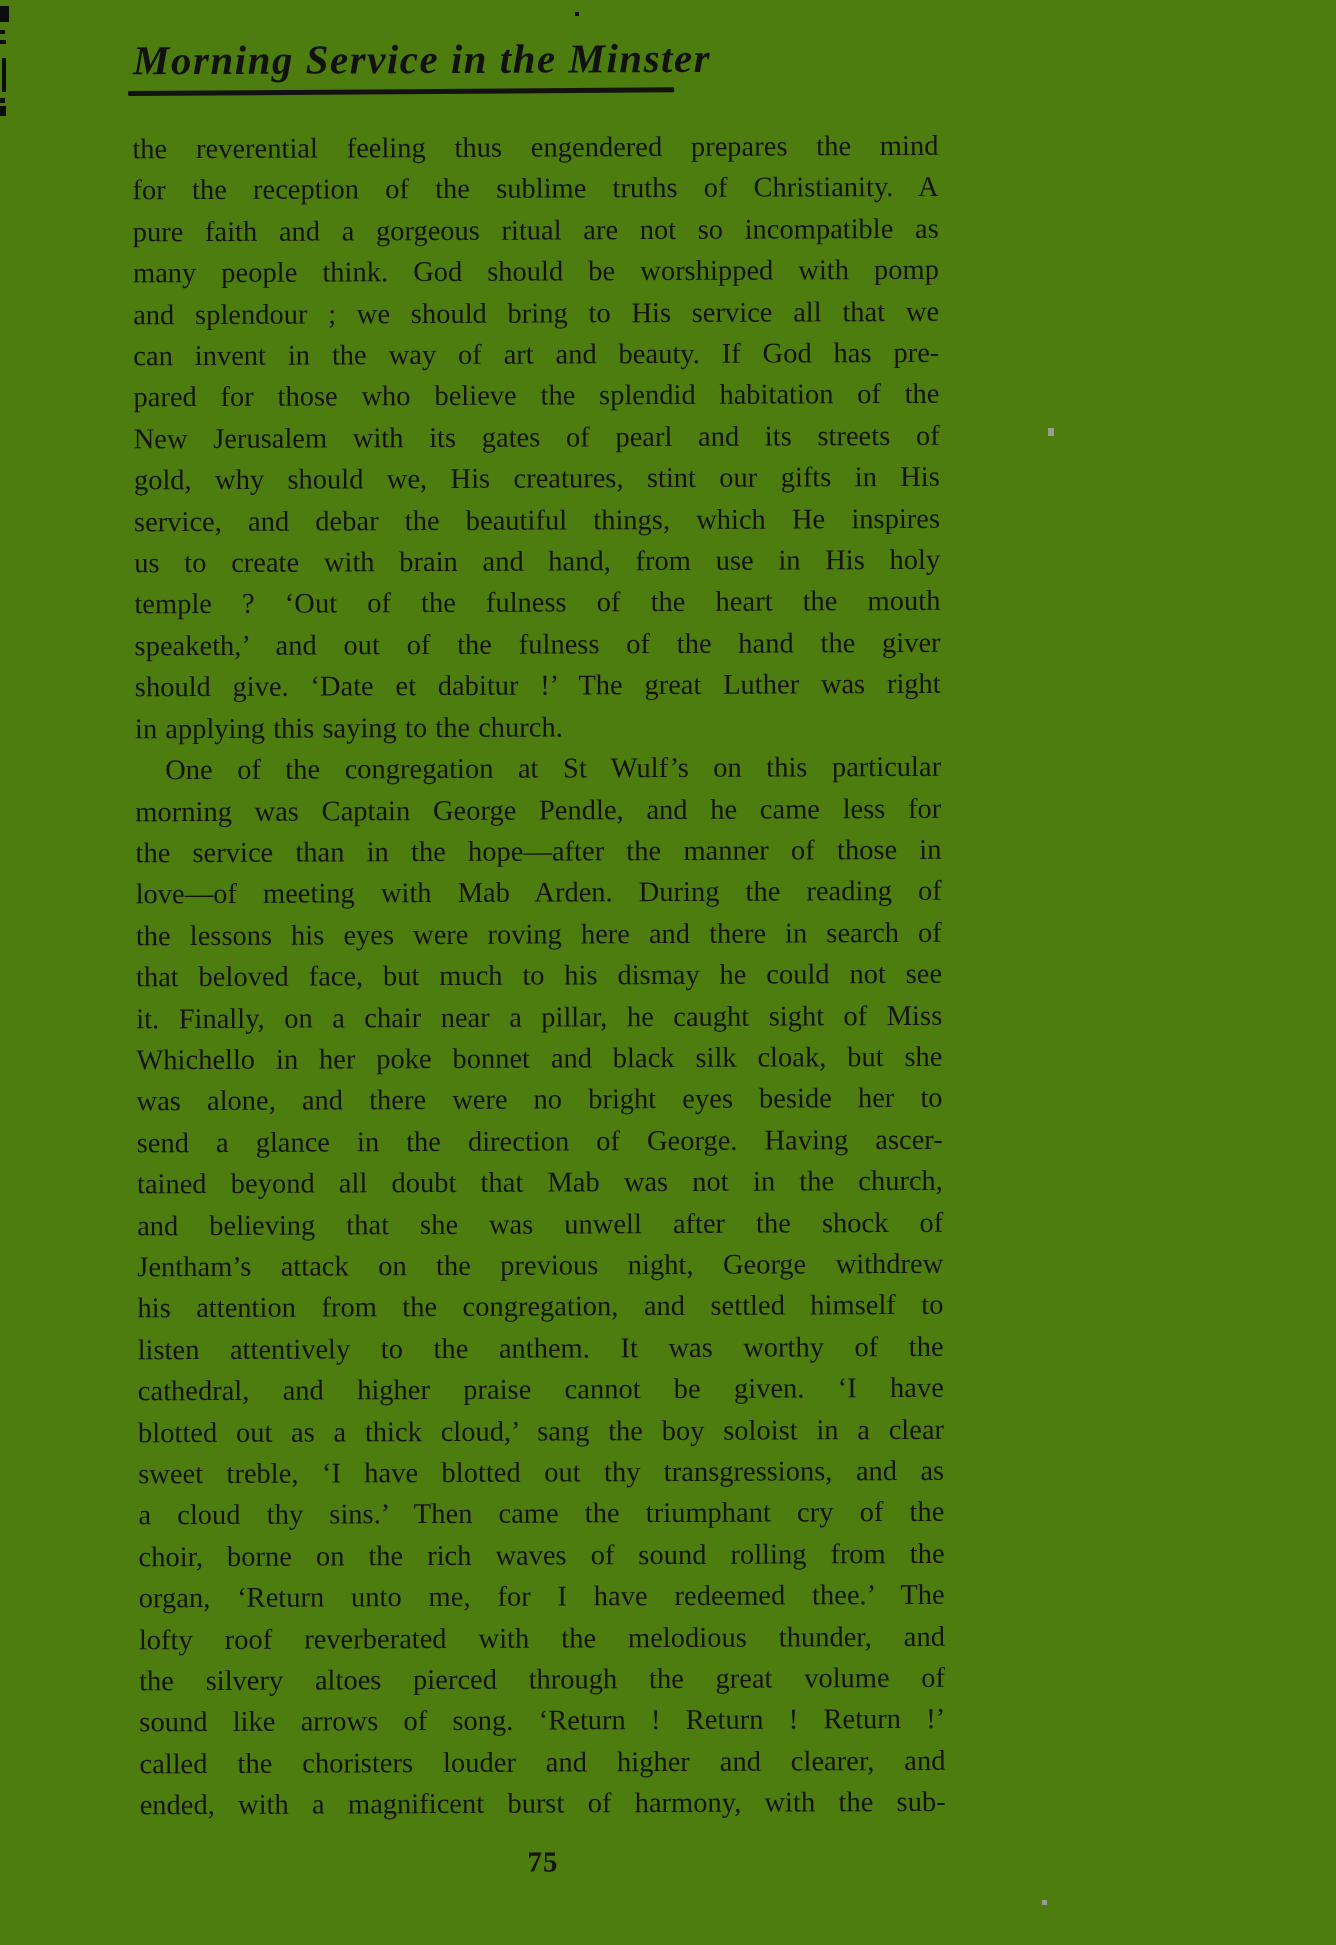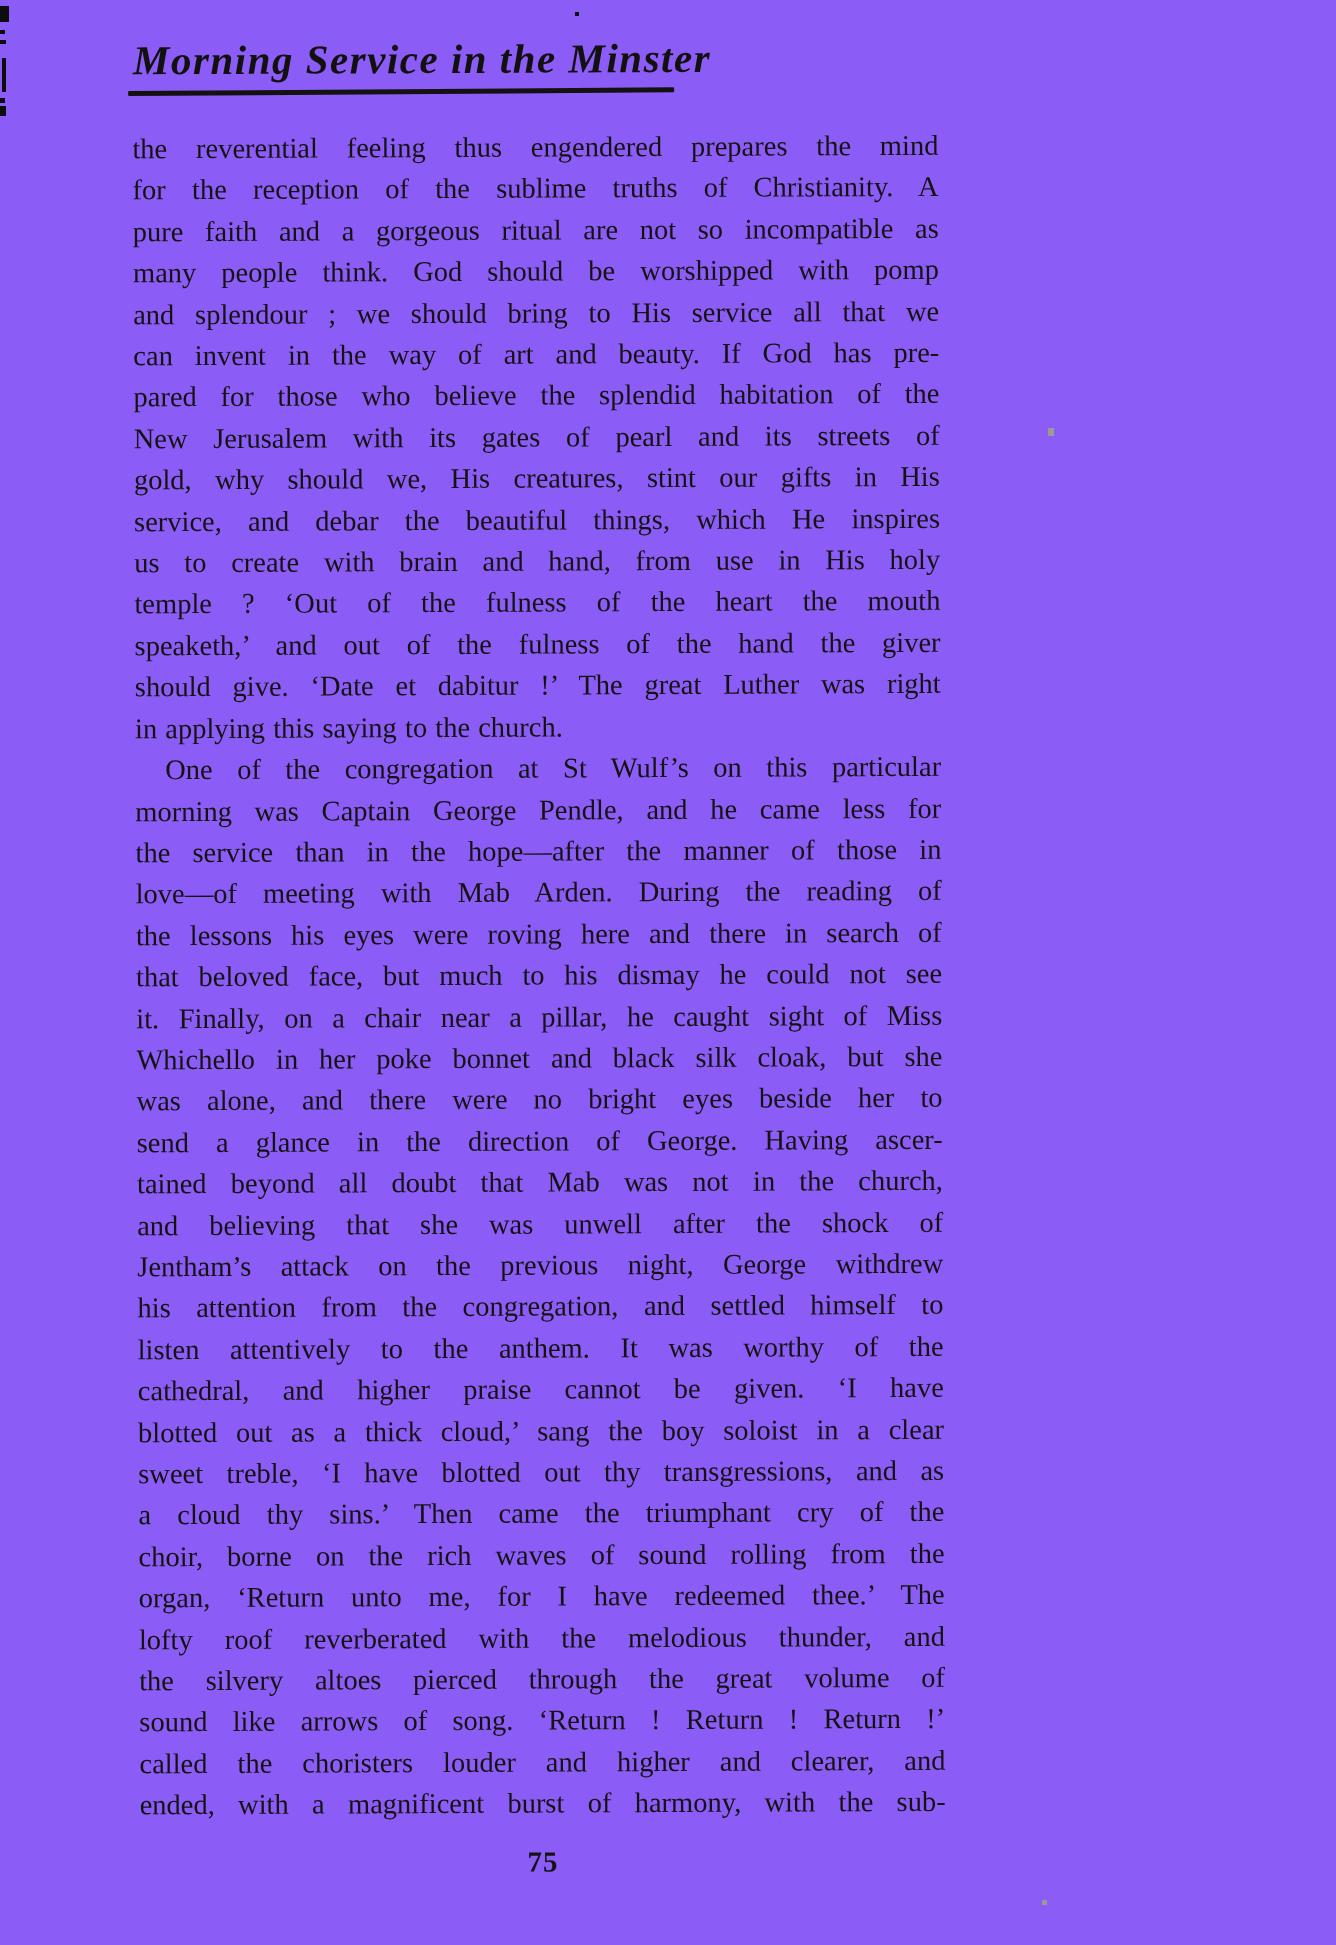--- a/index.html
+++ b/index.html
@@ -1,20 +1,20 @@
 <!DOCTYPE html>
 <html><head>
 <meta charset="utf-8">
 <style>
   html, body { margin: 0; padding: 0; background: #e8e8e8; }
   .page {
     position: relative;
     width: 1336px;
     height: 1945px;
-    background: #8b5cf6;
+    background: #4d7c0f;
     overflow: hidden;
     color: #151312;
     font-family: "Liberation Serif", "DejaVu Serif", serif;
   }
   .content {
     position: absolute;
     left: 0; top: 0; right: 0; bottom: 0;
     transform: rotate(-0.25deg);
   }
   .running-header {

